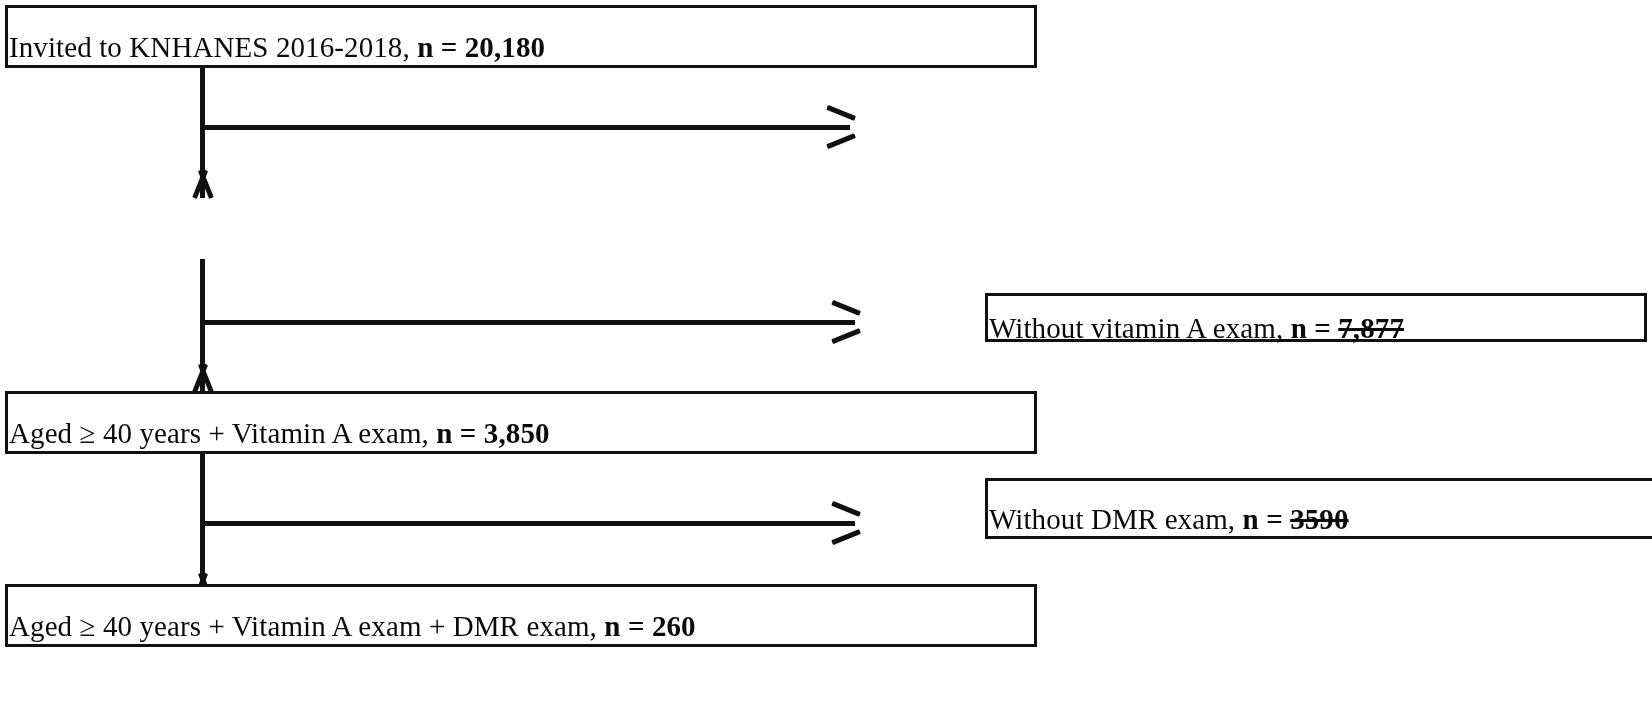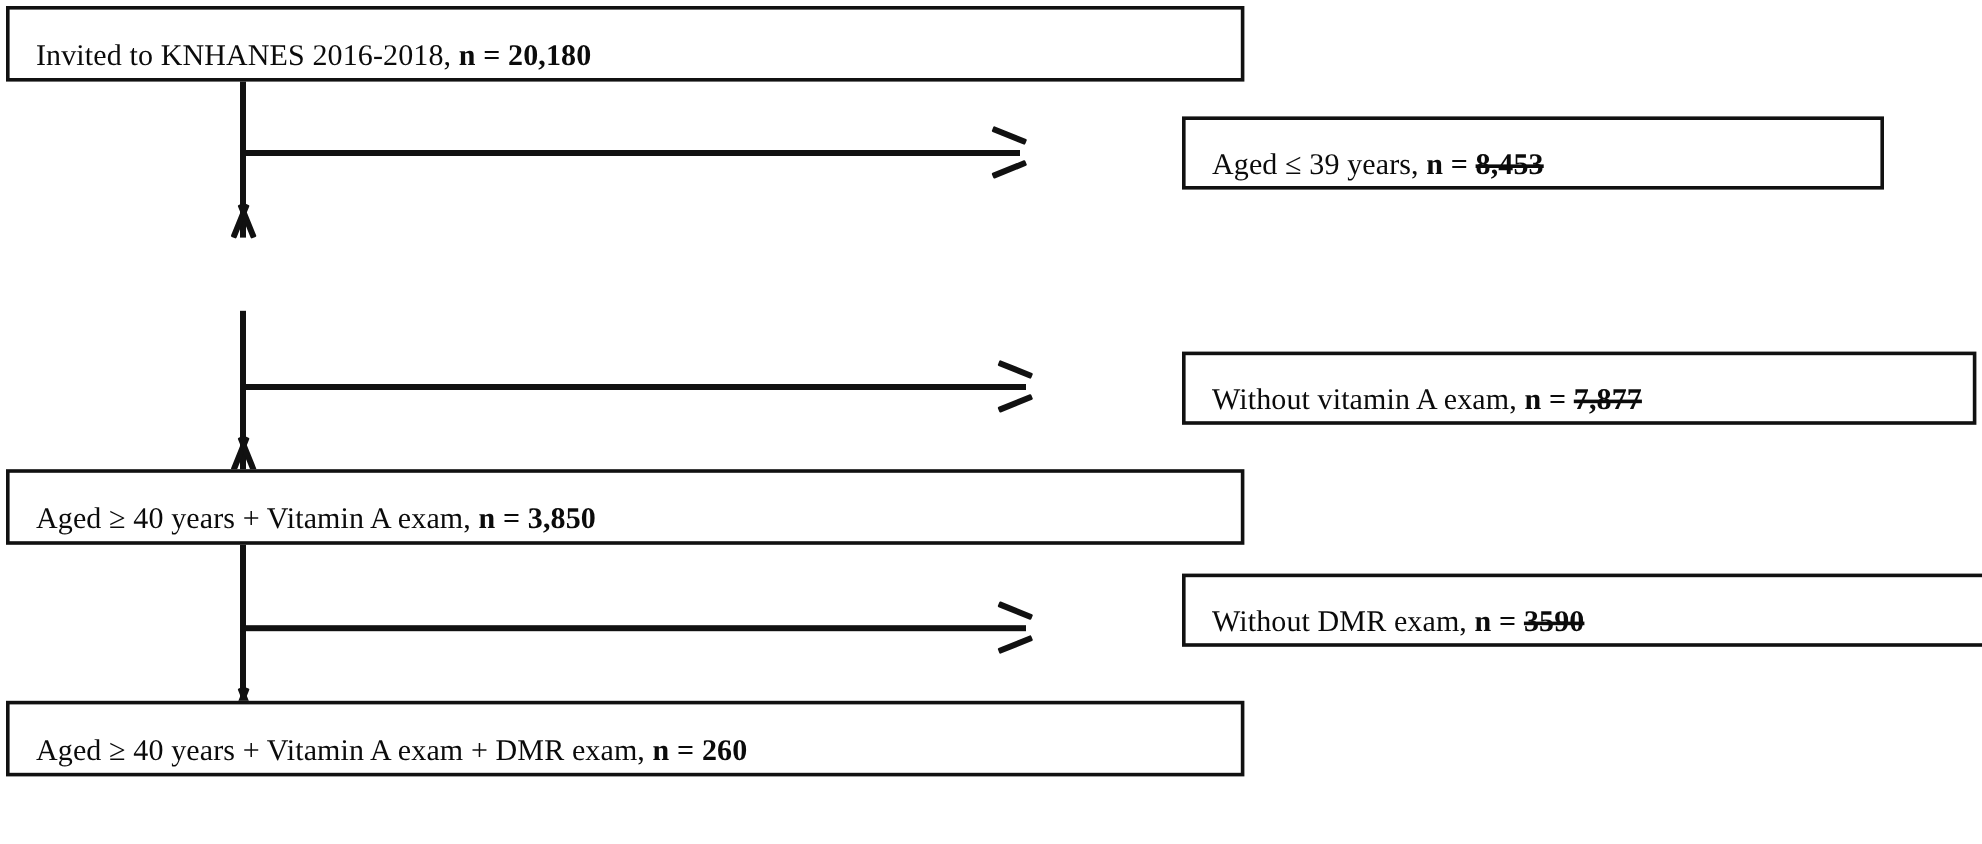--- a/index.html
+++ b/index.html
@@ -20,23 +20,23 @@
   .node-box {
     position: absolute;
     box-sizing: border-box;
     border: 3px solid #111111;
     background: #ffffff;
     display: flex;
     align-items: center;
   }
   .node-text {
     display: block;
-    padding-left: 22px;
+    padding-left: 1px;
     padding-right: 10px;
-    font-size: 25px;
+    font-size: 29px;
     line-height: 1.05;
     color: #0b0b0b;
     white-space: nowrap;
     letter-spacing: 0.1px;
     margin-top: 21px;
   }
   .node-text .nlabel {
     font-weight: bold;
   }
   .node-text .nval {
@@ -51,21 +51,21 @@
   
   .main-box   { left: 5px; }
   #box-invited  { top: 5px;   width: 1032px; height: 63px; }
   #box-aged40   { top: 196px; width: 1032px; height: 63px; }
   #box-vita     { top: 391px; width: 1032px; height: 63px; align-items: center; }
   #box-final    { top: 584px; width: 1032px; height: 63px; }
 
   
   .excl-box   { left: 985px; }
   #box-excl-age   { top: 97px;  width: 585px; height: 61px; }
-  #box-excl-vita  { top: 293px; width: 662px; height: 61px; }
+  #box-excl-vita  { top: 293px; width: 662px; height: 49px; }
   #box-excl-dmr   { top: 478px; width: 710px; height: 61px; }
 
   
   .conn { position: absolute; }
 
   
   .stem {
     width: 5px;
     background: #111111;
     left: 200px;
@@ -136,23 +136,20 @@
   <div class="conn branch" id="branch-1"></div>
   <div class="arrow-down" id="arrowdown-1">
     <span class="bar l"></span>
     <span class="bar r"></span>
   </div>
   <div class="arrow-right" id="arrowright-1">
     <span class="bar t"></span>
     <span class="bar b"></span>
   </div>
 
-  <div class="node-box excl-box" id="box-excl-age">
-    <span class="node-text"><span>Aged ≤ 39 years,</span> <span class="nlabel">n</span> <span class="nlabel">=</span> <span class="nval struck">8,453</span></span>
-  </div>
 
 
   <div class="conn stem" id="stem-2"></div>
   <div class="conn branch" id="branch-2"></div>
   <div class="arrow-down" id="arrowdown-2">
     <span class="bar l"></span>
     <span class="bar r"></span>
   </div>
   <div class="arrow-right" id="arrowright-2">
     <span class="bar t"></span>

